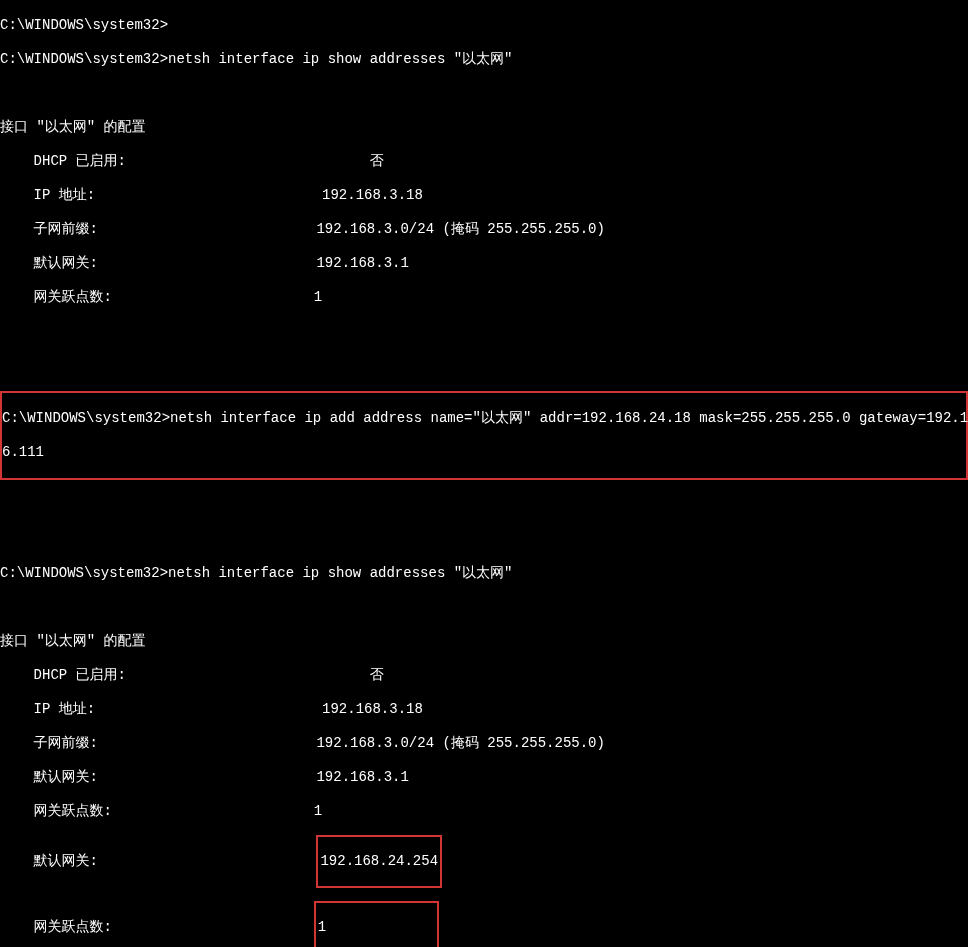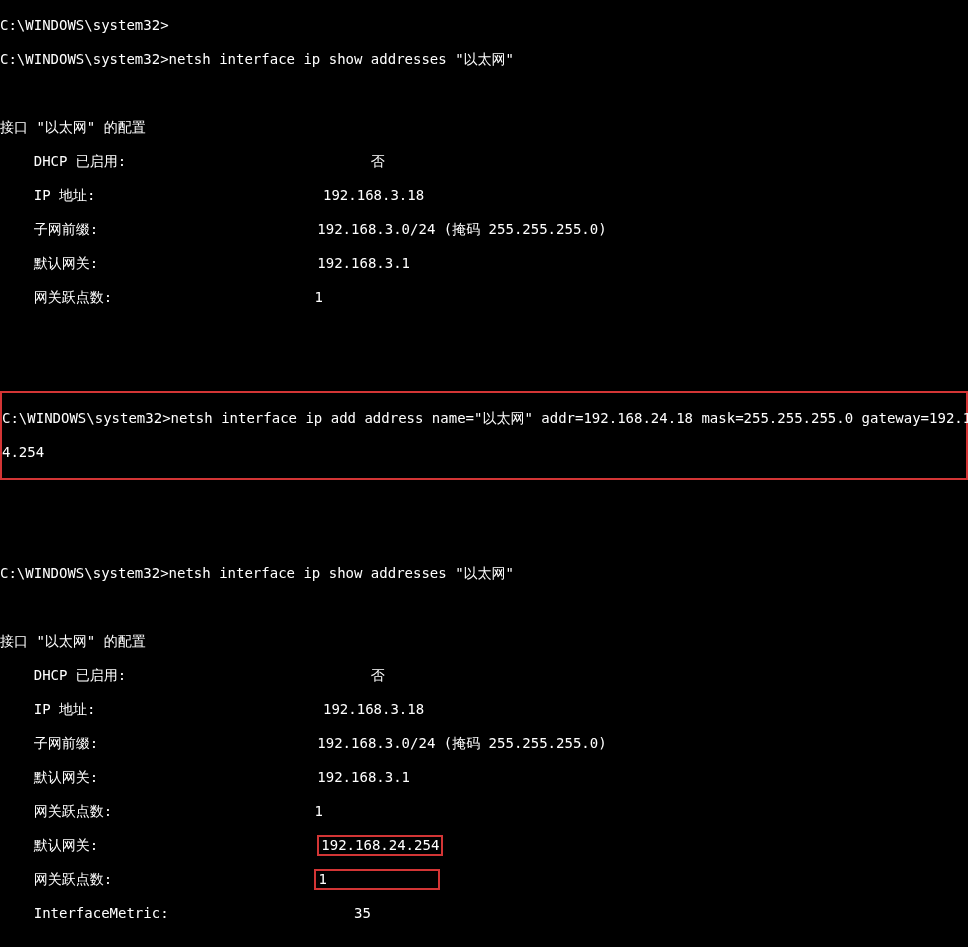--- a/index.html
+++ b/index.html
@@ -10,30 +10,30 @@
     font-family: "Consolas", "NSimSun", "SimSun", monospace;
     font-size: 14px;
     line-height: 17px;
     width: 968px;
   }
   .term {
     white-space: pre;
     position: relative;
     padding-bottom: 20px;
   }
-  .line { display: block; }
+  .line { display: block; font-family: Liberation Mono, monospace; }
   .redbox1 {
     border: 2px solid #d33535;
     padding: 0 0;
     margin: 0;
   }
   .redbox2 {
     border: 2px solid #d33535;
     display: inline-block;
-    padding: 0 2px;
+    padding: 16px 2px;
     margin: -2px 0;
     text-align: right;
   }
 </style>
 </head>
 <body>
 
 <div class="term">
 <span class="line"><span>C:\WINDOWS\system32&gt;</span></span>
 <span class="line"><span>C:\WINDOWS\system32&gt;</span><span>netsh interface ip show addresses "以太网"</span></span>
@@ -41,21 +41,21 @@
 <span class="line">接口 "以太网" 的配置</span>
 <span class="line"><span>    DHCP 已启用:</span>                             <span>否</span></span>
 <span class="line"><span>    IP 地址:</span>                           <span>192.168.3.18</span></span>
 <span class="line"><span>    子网前缀:</span>                          <span>192.168.3.0/24 (掩码 255.255.255.0)</span></span>
 <span class="line"><span>    默认网关:</span>                          <span>192.168.3.1</span></span>
 <span class="line"><span>    网关跃点数:</span>                        <span>1</span></span>
 <span class="line">&nbsp;</span>
 <span class="line">&nbsp;</span>
 <div class="redbox1">
 <span class="line"><span>C:\WINDOWS\system32&gt;</span><span>netsh interface ip add address name="以太网" addr=192.168.24.18 mask=255.255.255.0 gateway=192.168.2</span></span>
-<span class="line">4.254</span>
+<span class="line">6.111</span>
 </div>
 <span class="line">&nbsp;</span>
 <span class="line">&nbsp;</span>
 <span class="line"><span>C:\WINDOWS\system32&gt;</span><span>netsh interface ip show addresses "以太网"</span></span>
 <span class="line">&nbsp;</span>
 <span class="line">接口 "以太网" 的配置</span>
 <span class="line"><span>    DHCP 已启用:</span>                             <span>否</span></span>
 <span class="line"><span>    IP 地址:</span>                           <span>192.168.3.18</span></span>
 <span class="line"><span>    子网前缀:</span>                          <span>192.168.3.0/24 (掩码 255.255.255.0)</span></span>
 <span class="line"><span>    默认网关:</span>                          <span>192.168.3.1</span></span>

